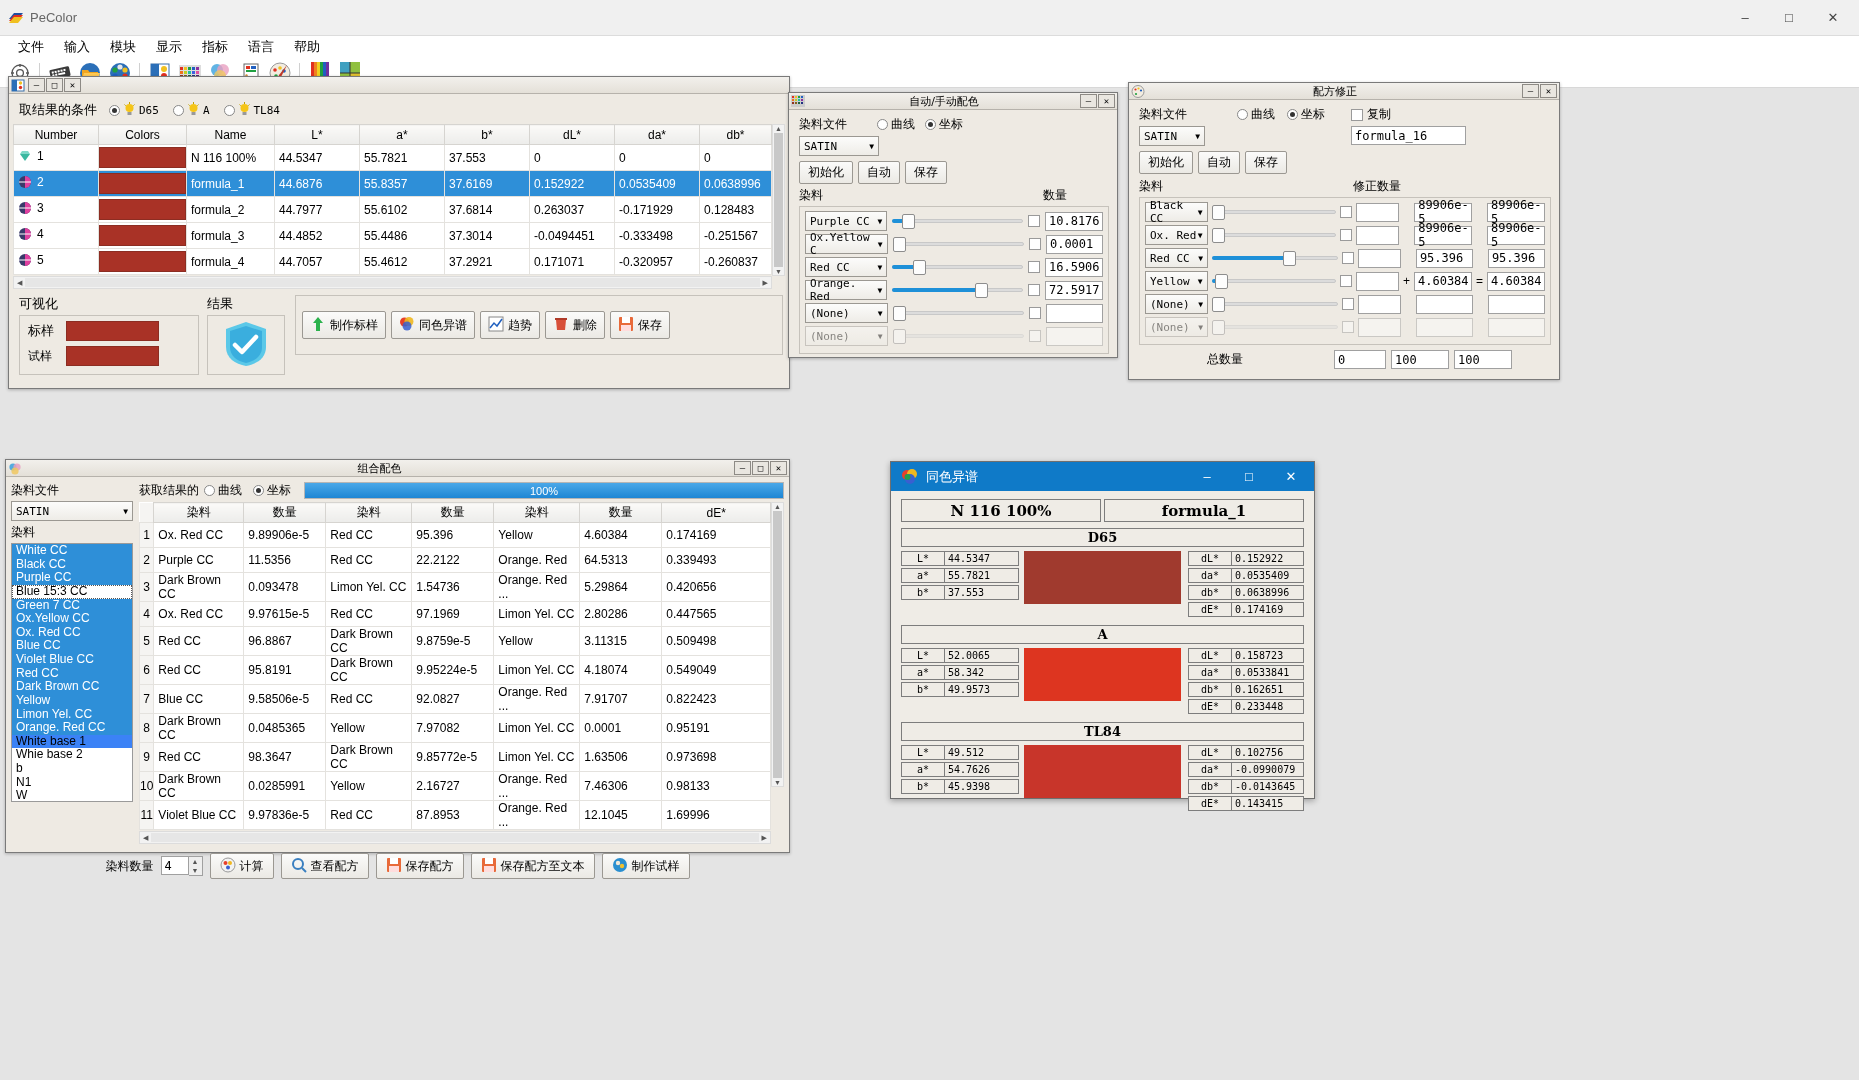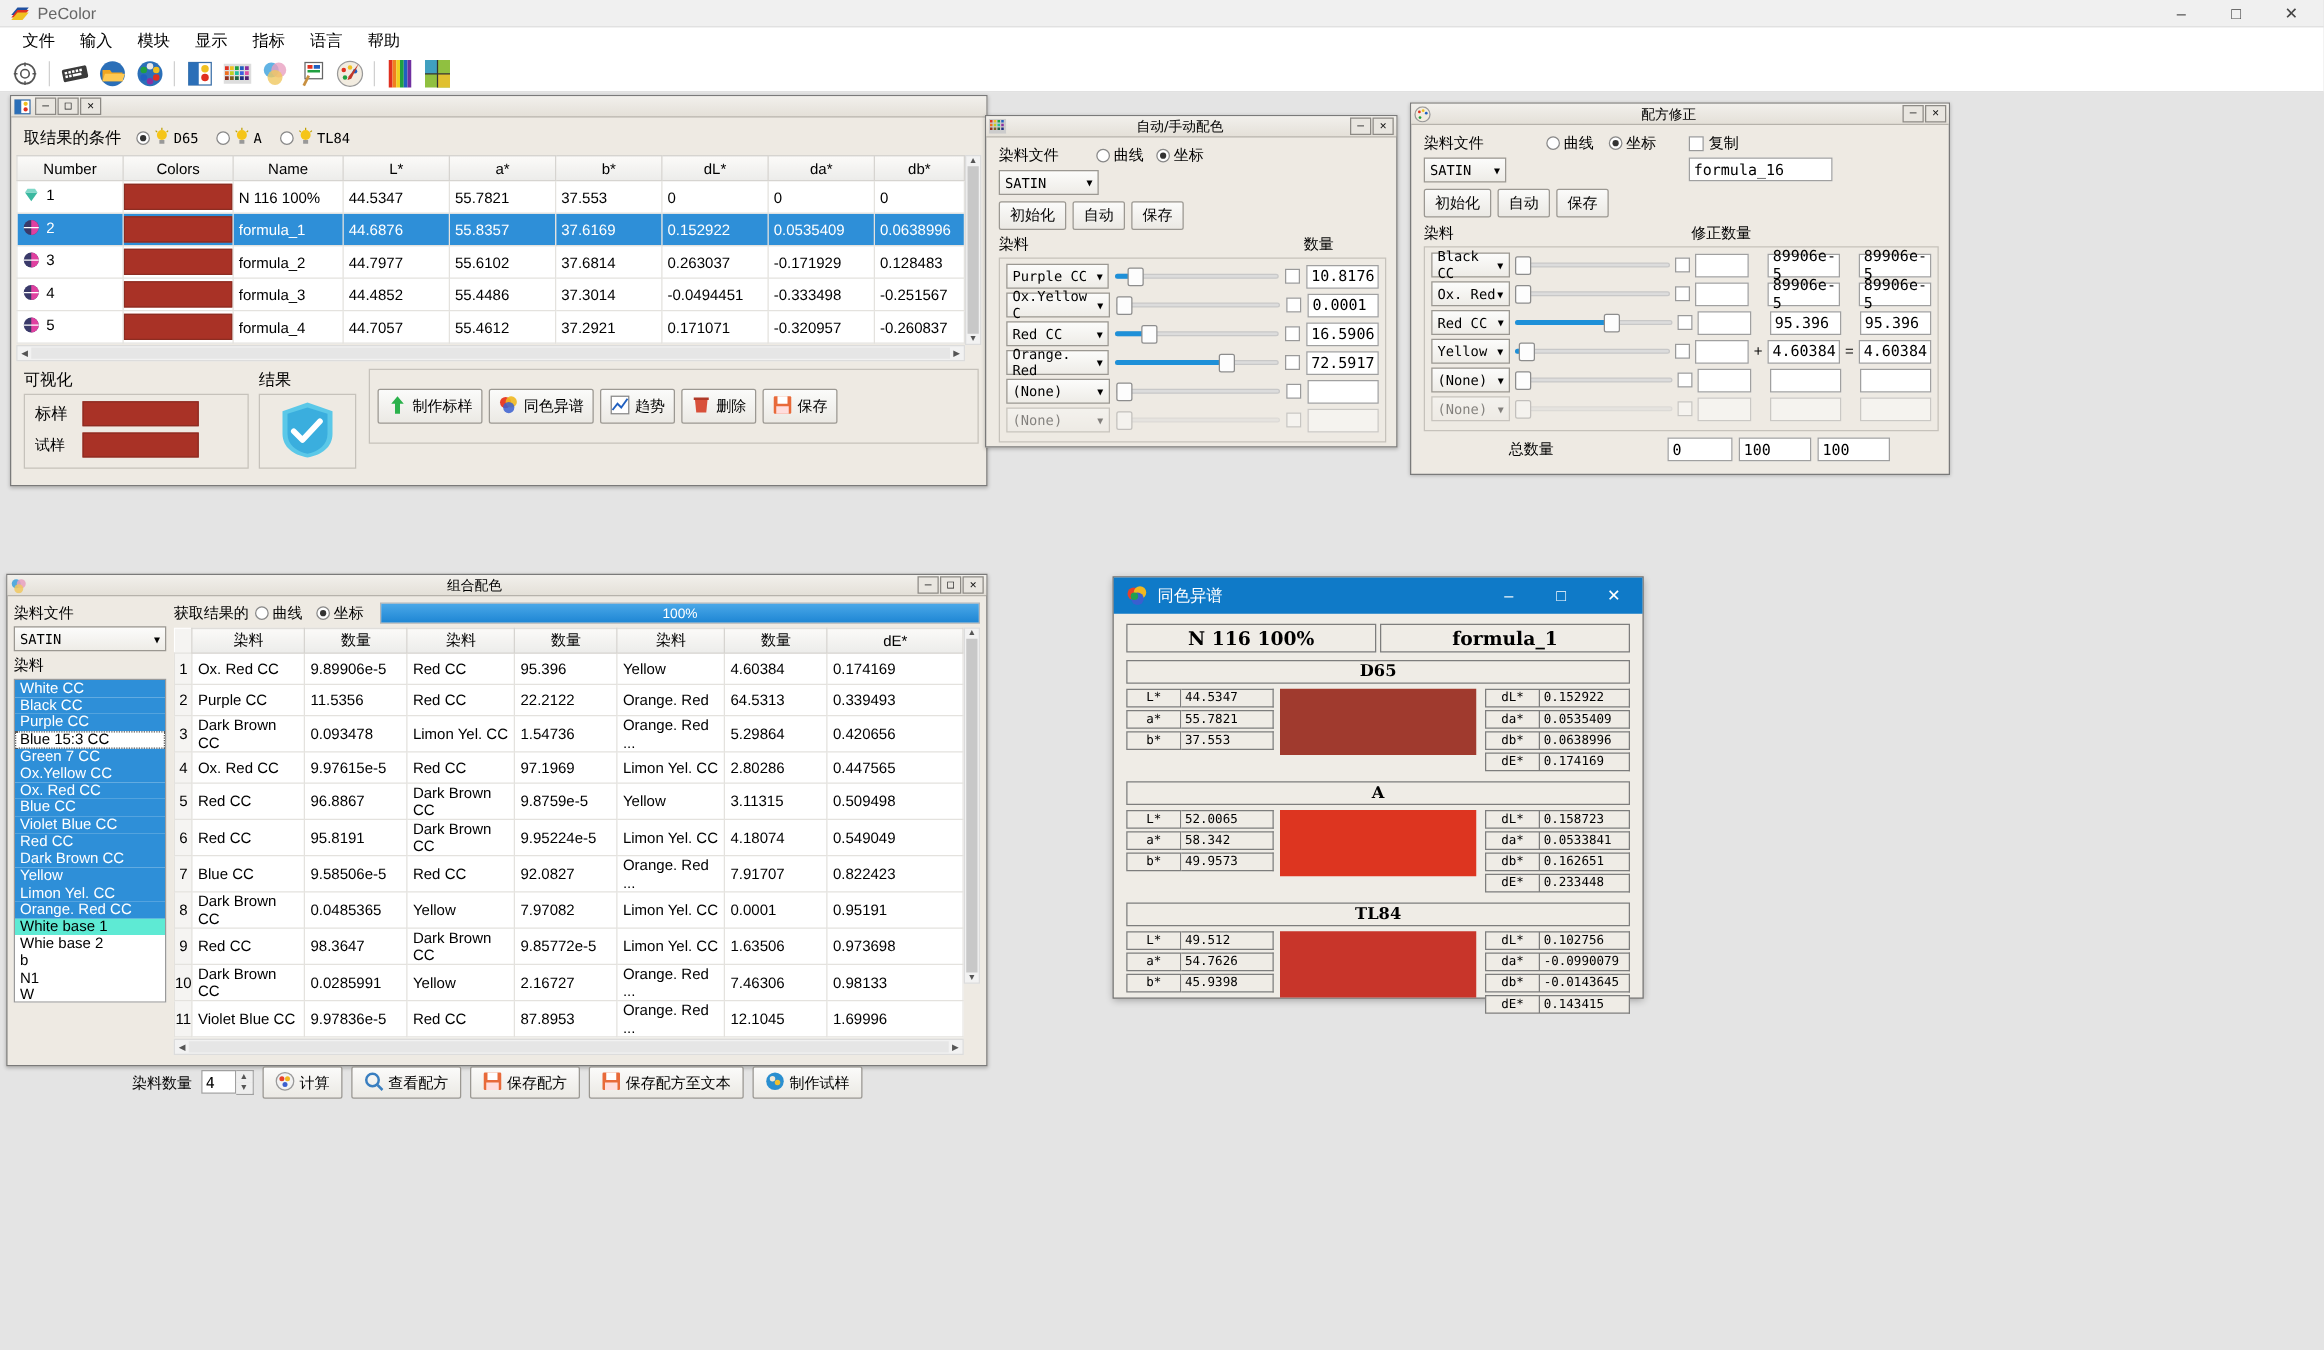--- a/index.html
+++ b/index.html
@@ -9,21 +9,21 @@
     background:#e4e4e4;
     font-family:"Liberation Sans", sans-serif;
     font-size:13px;
     color:#000;
     overflow:hidden;
     position:relative;
   }
 
   
   #app-titlebar{
-    height:22px; background:#f0f0f0; border-bottom:1px solid #dcdcdc;
+    height:36px; background:#f0f0f0; border-bottom:1px solid #dcdcdc;
     display:flex; align-items:center; padding:0 4px;
   }
   #app-titlebar .app-icon{ width:16px;height:16px;margin:0 6px 0 4px; position:relative;}
   #app-title{ color:#666; font-size:13px; }
   .win-ctl-group{ margin-left:auto; display:flex; }
   .win-ctl{ width:44px;height:22px; display:flex;align-items:center;justify-content:center;
             color:#444; font-size:13px;}
 
   #menubar{ height:22px; background:#fff; display:flex; align-items:center; padding-left:8px; }
   #menubar .mi{ padding:2px 10px; font-size:13px; font-family:"DejaVu Sans",sans-serif;}
@@ -803,21 +803,21 @@
           <div style="height: 13.6316px; line-height: 13.6px; padding: 0px 4px; font-size: 12px; background: rgb(46, 143, 216); color: rgb(255, 255, 255);">Green 7 CC</div>
           <div style="height: 13.6316px; line-height: 13.6px; padding: 0px 4px; font-size: 12px; background: rgb(46, 143, 216); color: rgb(255, 255, 255);">Ox.Yellow CC</div>
           <div style="height: 13.6316px; line-height: 13.6px; padding: 0px 4px; font-size: 12px; background: rgb(46, 143, 216); color: rgb(255, 255, 255);">Ox. Red CC</div>
           <div style="height: 13.6316px; line-height: 13.6px; padding: 0px 4px; font-size: 12px; background: rgb(46, 143, 216); color: rgb(255, 255, 255);">Blue CC</div>
           <div style="height: 13.6316px; line-height: 13.6px; padding: 0px 4px; font-size: 12px; background: rgb(46, 143, 216); color: rgb(255, 255, 255);">Violet Blue CC</div>
           <div style="height: 13.6316px; line-height: 13.6px; padding: 0px 4px; font-size: 12px; background: rgb(46, 143, 216); color: rgb(255, 255, 255);">Red CC</div>
           <div style="height: 13.6316px; line-height: 13.6px; padding: 0px 4px; font-size: 12px; background: rgb(46, 143, 216); color: rgb(255, 255, 255);">Dark Brown CC</div>
           <div style="height: 13.6316px; line-height: 13.6px; padding: 0px 4px; font-size: 12px; background: rgb(46, 143, 216); color: rgb(255, 255, 255);">Yellow</div>
           <div style="height: 13.6316px; line-height: 13.6px; padding: 0px 4px; font-size: 12px; background: rgb(46, 143, 216); color: rgb(255, 255, 255);">Limon Yel. CC</div>
           <div style="height: 13.6316px; line-height: 13.6px; padding: 0px 4px; font-size: 12px; background: rgb(46, 143, 216); color: rgb(255, 255, 255);">Orange. Red CC</div>
-          <div style="height: 13.6316px; line-height: 13.6px; padding: 0px 4px; font-size: 12px; background: #5eead4; color: rgb(0, 0, 0);">White base 1</div>
+          <div style="height: 13.6316px; line-height: 13.6px; padding: 0px 4px; font-size: 12px; background: #3b82f6; color: rgb(0, 0, 0);">White base 1</div>
           <div style="height: 13.6316px; line-height: 13.6px; padding: 0px 4px; font-size: 12px; background: rgb(255, 255, 255); color: rgb(0, 0, 0);">Whie base 2</div>
           <div style="height: 13.6316px; line-height: 13.6px; padding: 0px 4px; font-size: 12px; background: rgb(255, 255, 255); color: rgb(0, 0, 0);">b</div>
           <div style="height: 13.6316px; line-height: 13.6px; padding: 0px 4px; font-size: 12px; background: rgb(255, 255, 255); color: rgb(0, 0, 0);">N1</div>
           <div style="height: 13.6316px; line-height: 13.6px; padding: 0px 4px; font-size: 12px; background: rgb(255, 255, 255); color: rgb(0, 0, 0);">W</div>
         </div>
     </div>
 
     <div style="flex:1;margin-left:6px;">
       <div style="display:flex;align-items:center;gap:5px;">
         <span class="lbl" style="font-size:12px;">获取结果的</span>

